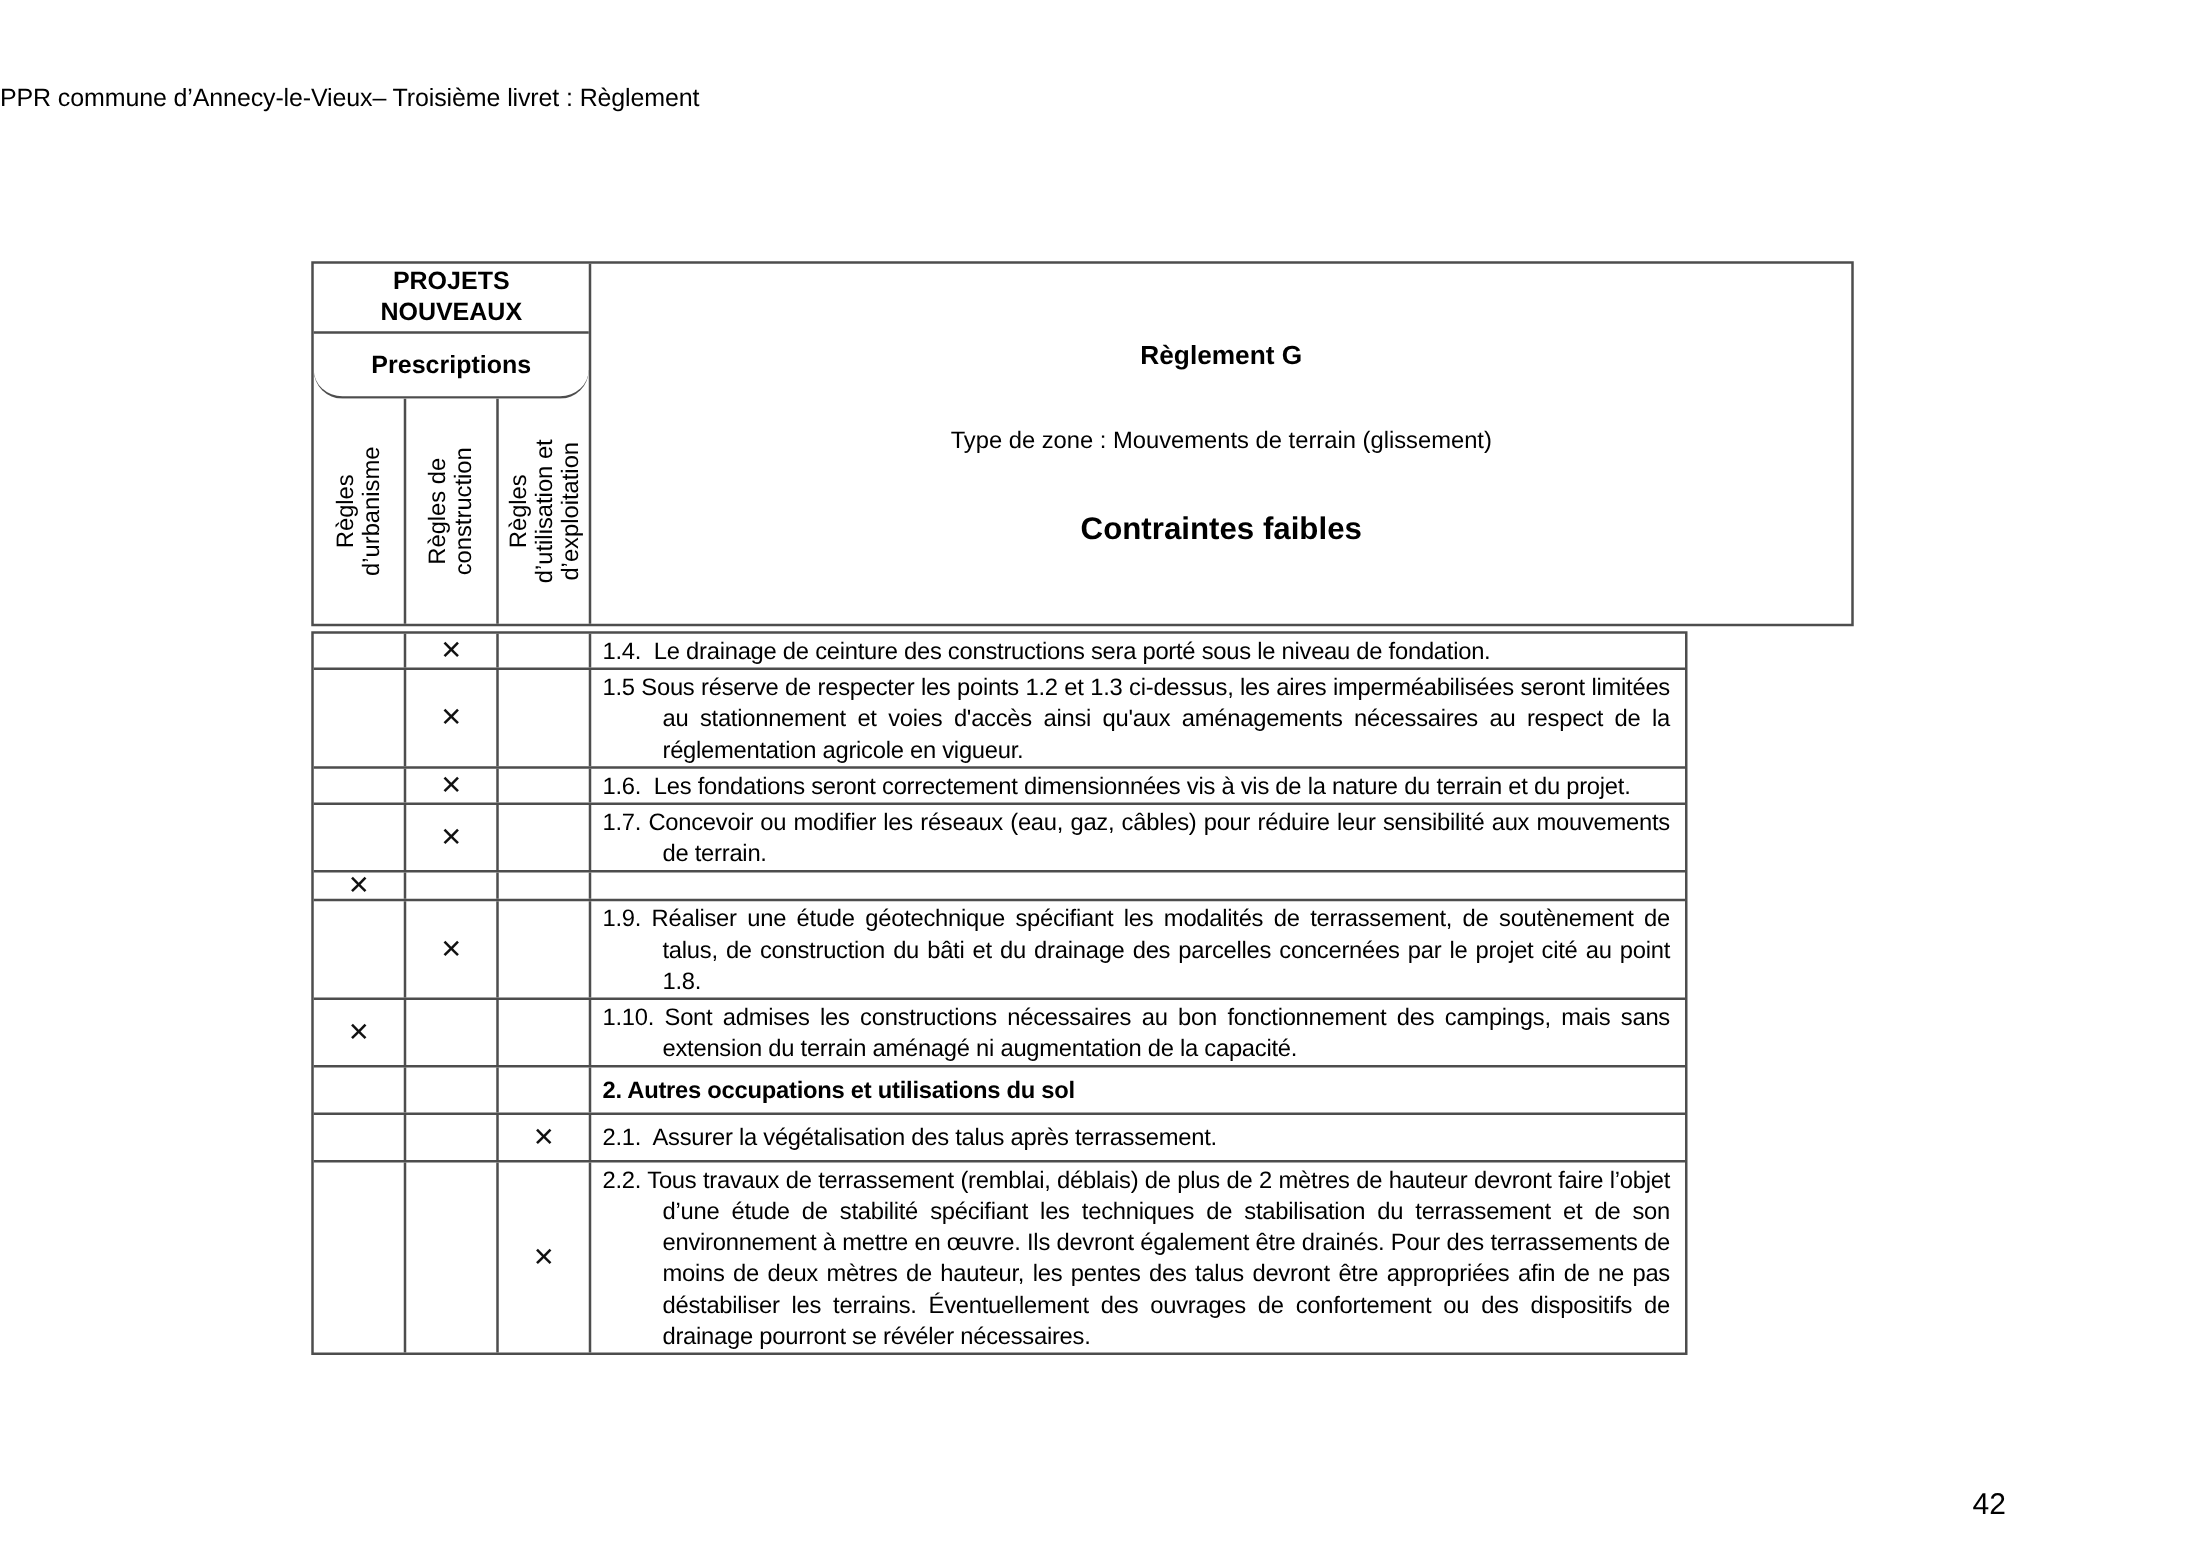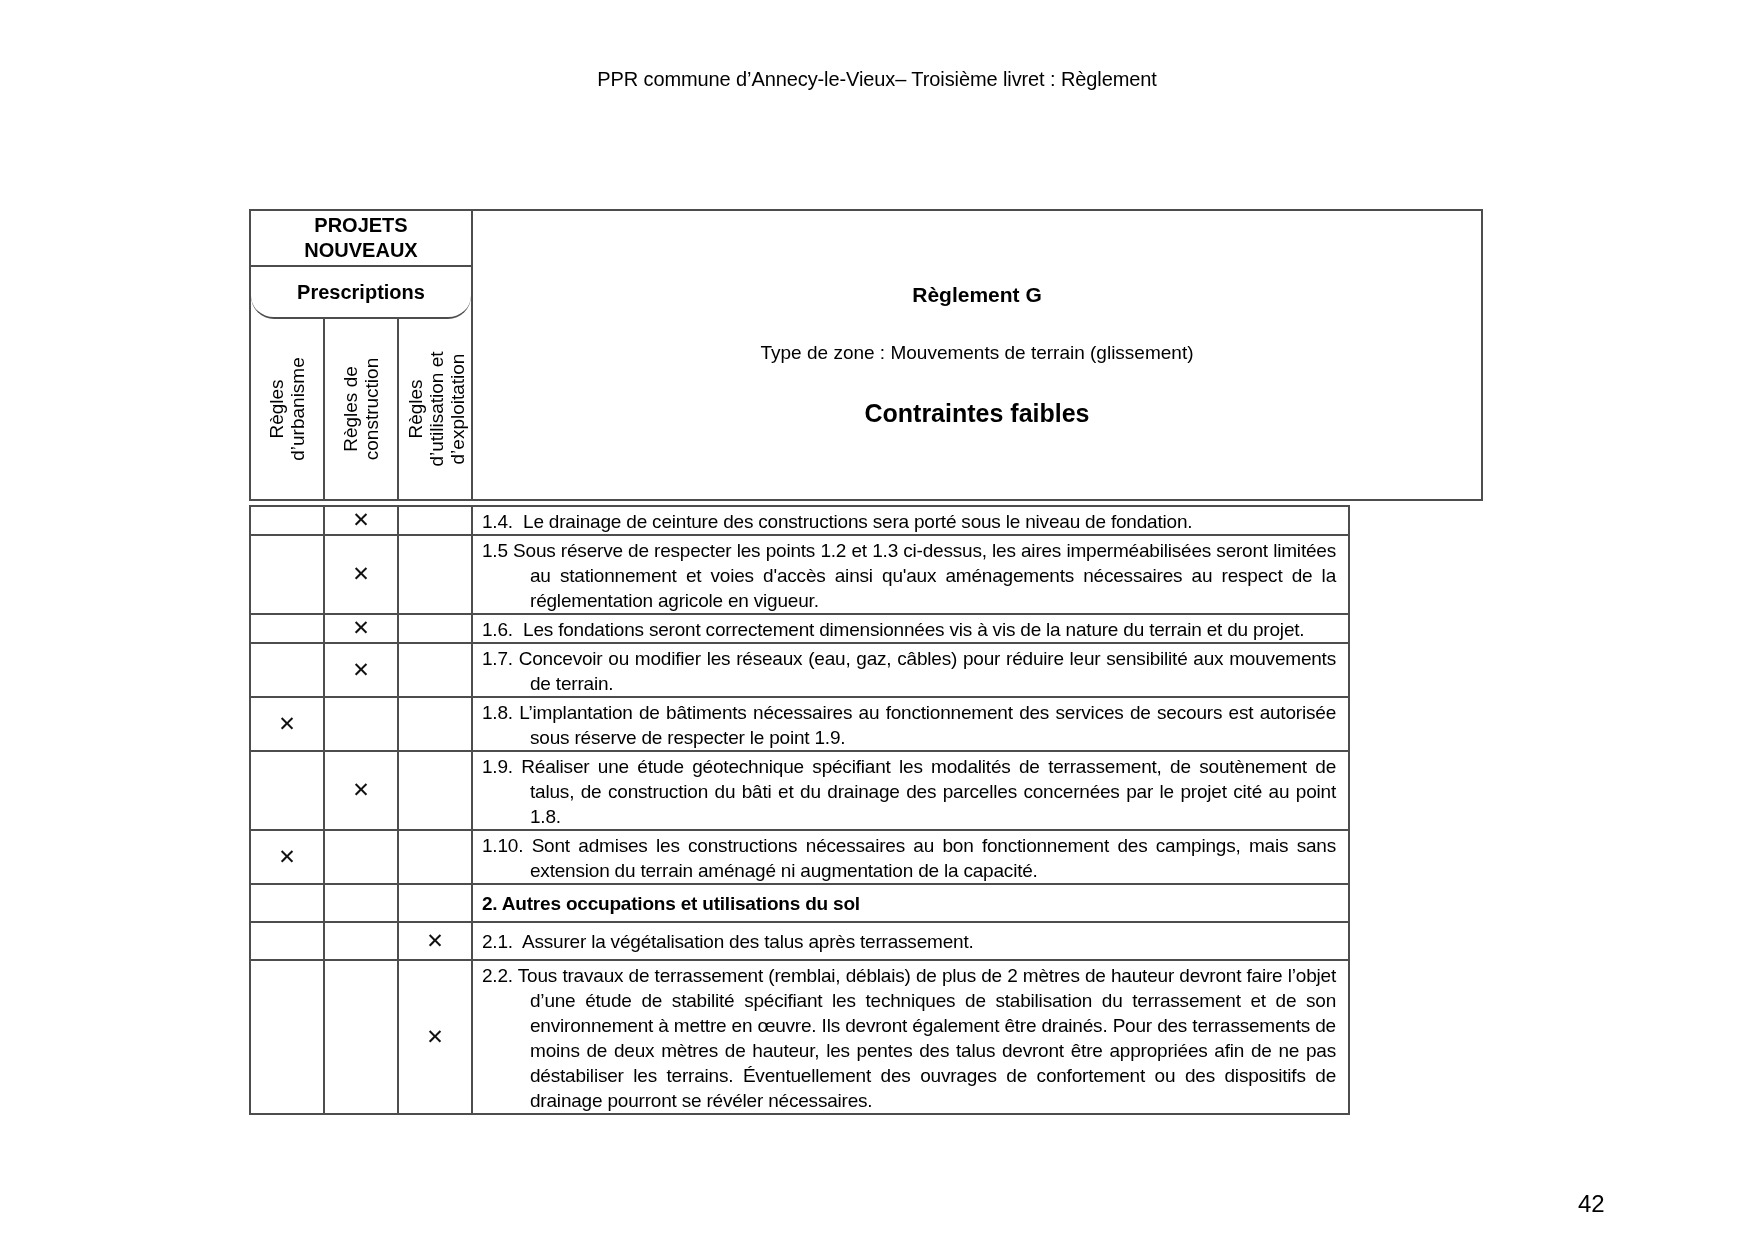--- a/index.html
+++ b/index.html
@@ -14,21 +14,21 @@
     background: #ffffff;
     color: #000000;
     font-family: "Liberation Sans", "DejaVu Sans", sans-serif;
     overflow: hidden;
   }
   .doc-header {
     position: absolute;
     top: 68px;
     left: 0;
     width: 1754px;
-    text-align: center;
+    text-align: left;
     font-size: 20px;
     letter-spacing: -0.1px;
   }
   .reg-table {
     position: absolute;
     left: 249px;
     top: 209px;
   }
   
   .thead {
@@ -89,21 +89,21 @@
     white-space: pre-line;
     text-align: center;
     font-size: 19px;
     line-height: 21px;
   }
   .thead-right {
     display: flex;
     flex-direction: column;
     align-items: center;
     justify-content: center;
-    row-gap: 35px;
+    row-gap: 45px;
     text-align: center;
   }
   .reg-title { font-weight: bold; font-size: 21px; }
   .reg-zone { font-size: 19px; }
   .reg-constraint { font-weight: bold; font-size: 25px; }
   
   .tbody {
     width: 1101px;
     box-sizing: border-box;
     border: 2px solid #4d4d4d;
@@ -231,23 +231,20 @@
           <div class="text-cell hang">
             <div class="rule-text">1.7. Concevoir ou modifier les réseaux (eau, gaz, câbles) pour réduire leur sensibilité aux mouvements de terrain.</div>
           </div>
         </div>
         <div class="row">
           <div class="mark-cell">
             <span class="mark">✕</span>
           </div>
           <div class="mark-cell"></div>
           <div class="mark-cell"></div>
-          <div class="text-cell hang">
-            <div class="rule-text">1.8. L’implantation de bâtiments nécessaires au fonctionnement des services de secours est autorisée sous réserve de respecter le point 1.9.</div>
-          </div>
         </div>
         <div class="row">
           <div class="mark-cell"></div>
           <div class="mark-cell">
             <span class="mark">✕</span>
           </div>
           <div class="mark-cell"></div>
           <div class="text-cell hang">
             <div class="rule-text">1.9. Réaliser une étude géotechnique spécifiant les modalités de terrassement, de soutènement de talus, de construction du bâti et du drainage des parcelles concernées par le projet cité au point 1.8.</div>
           </div>

